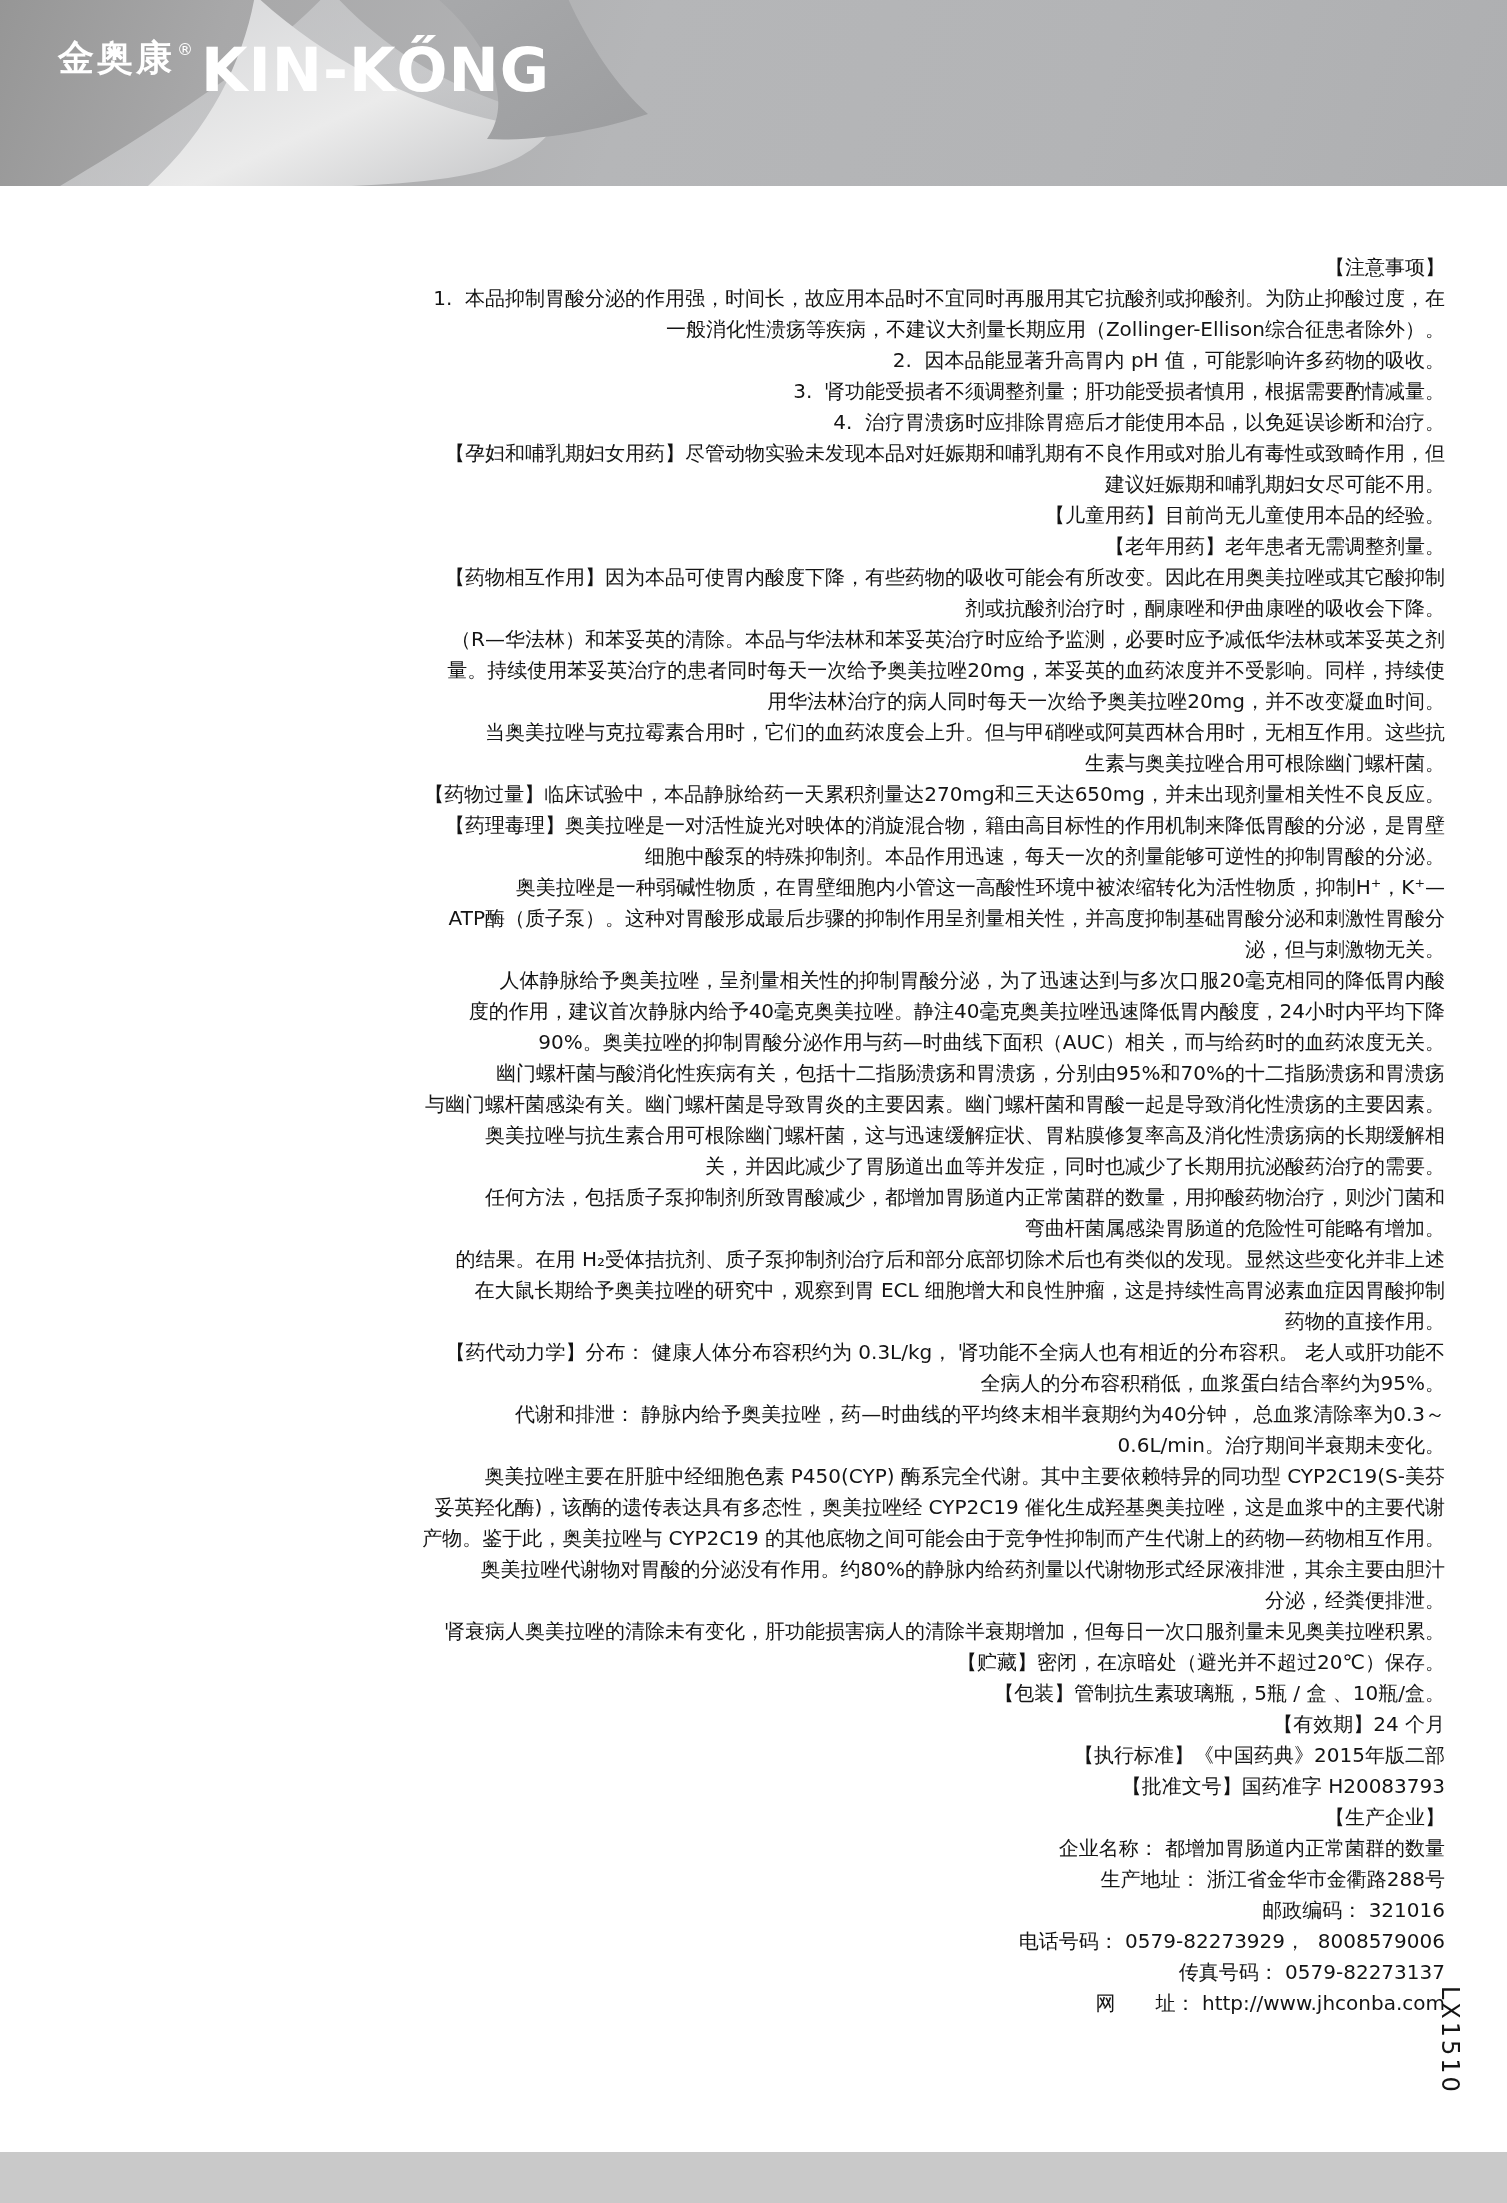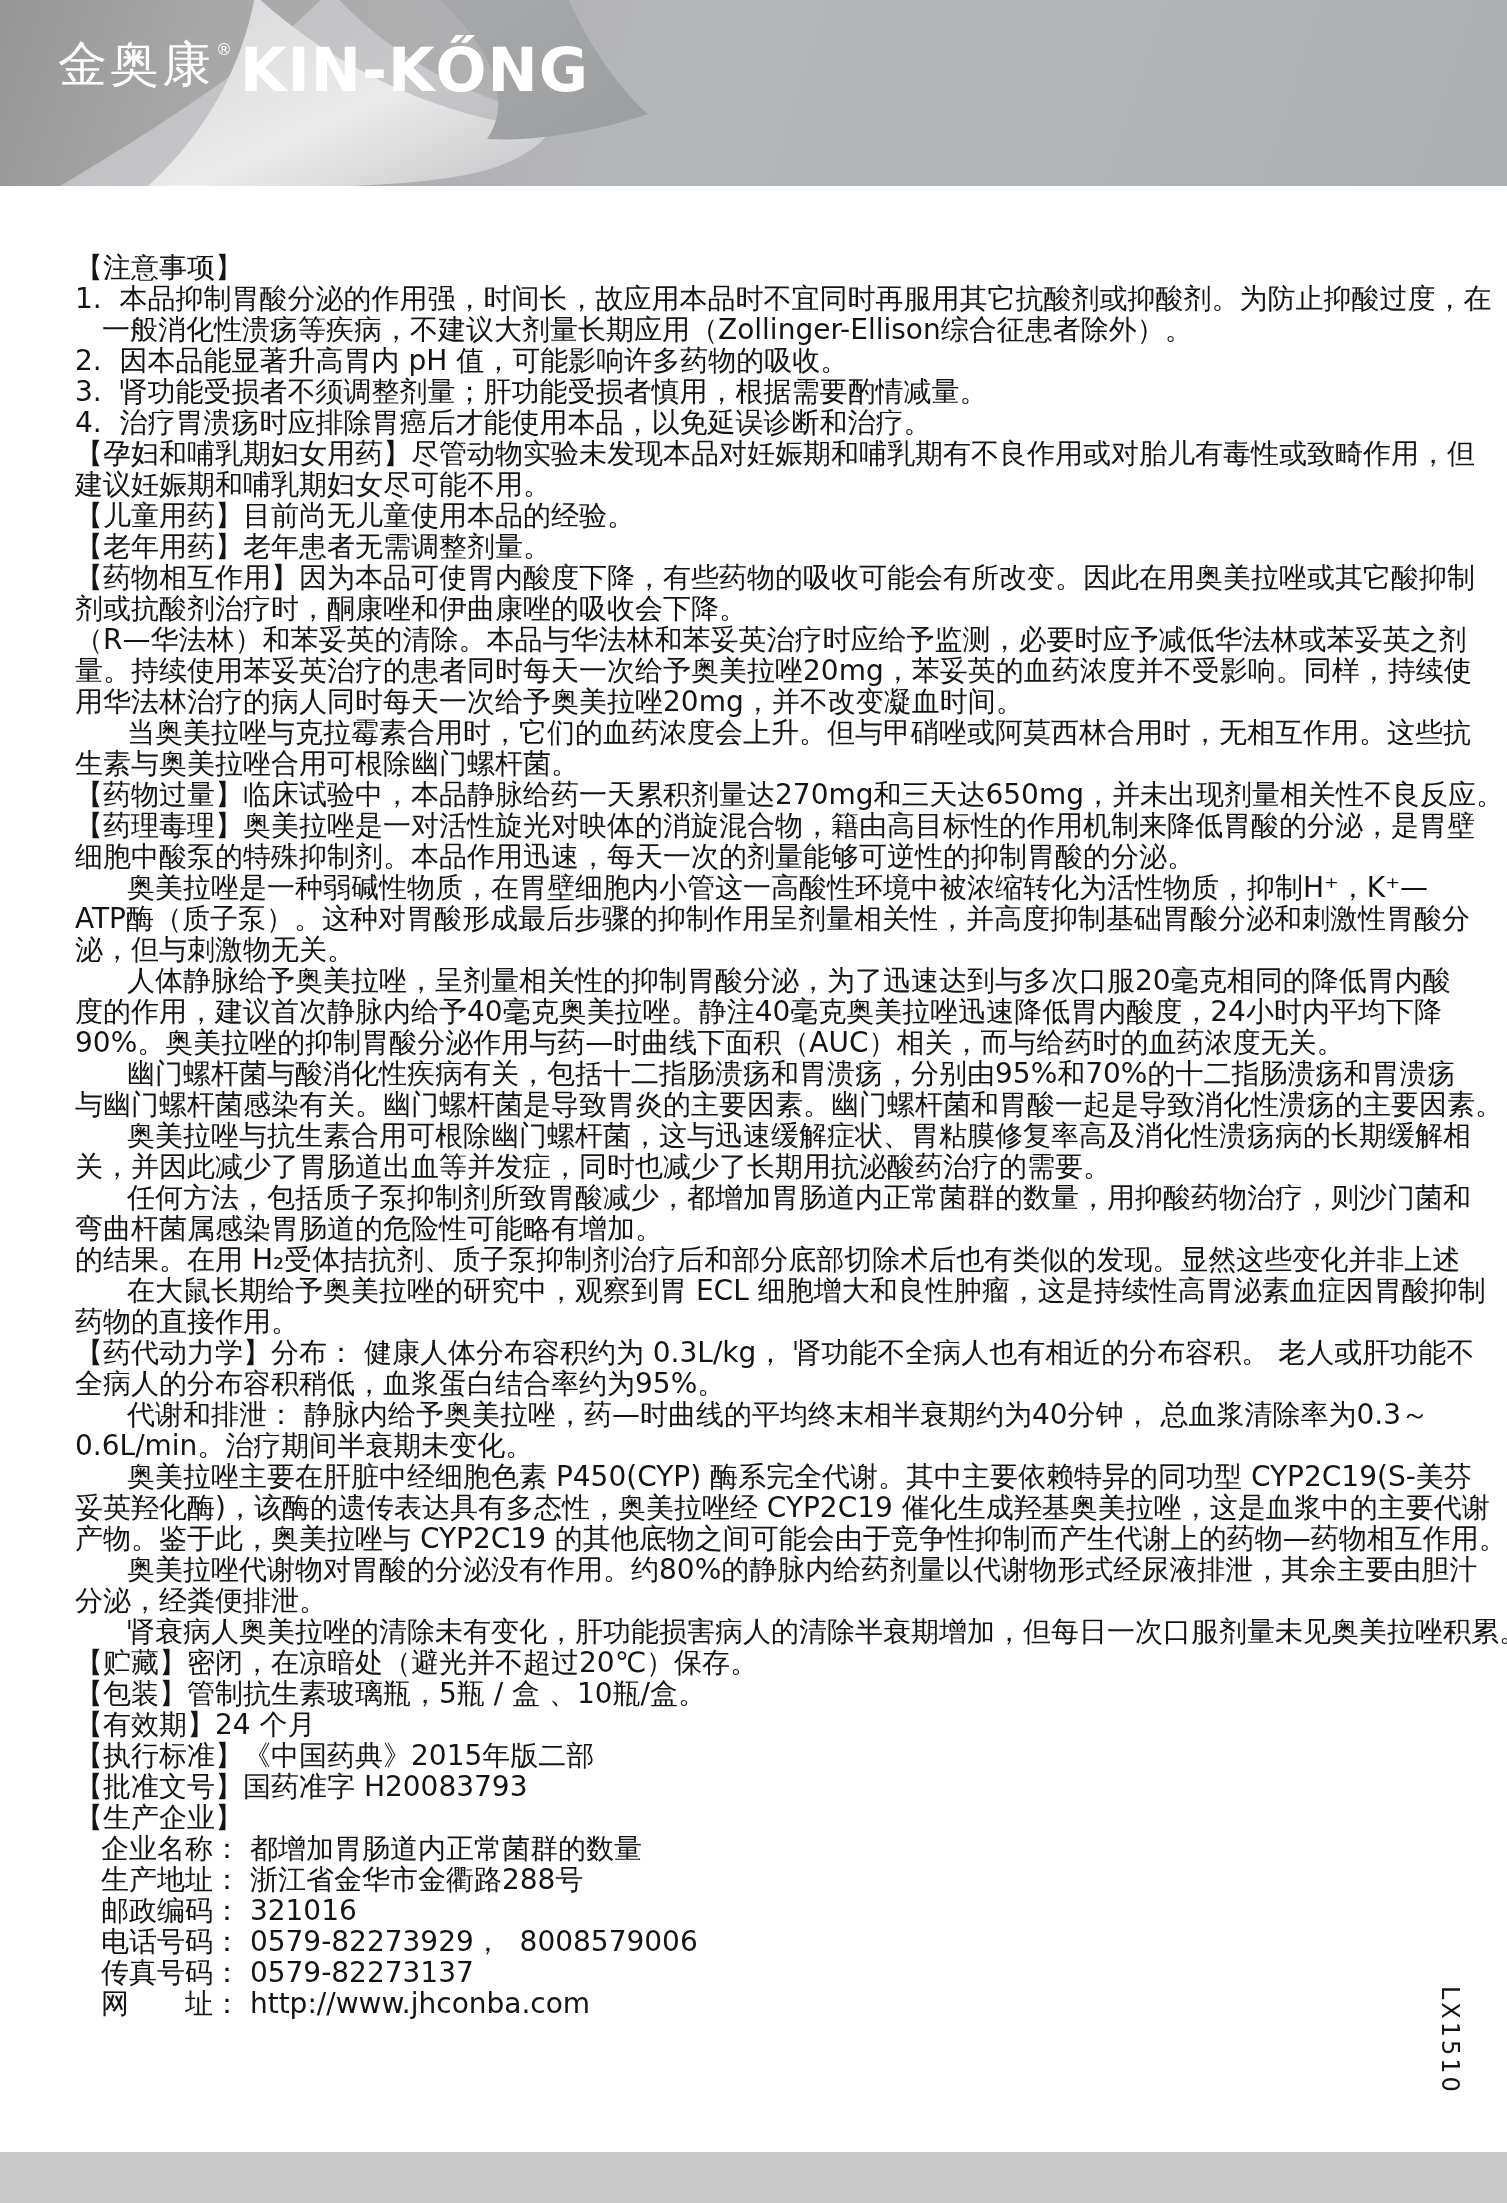--- a/index.html
+++ b/index.html
@@ -11,28 +11,29 @@
   .header {
     position:absolute; top:0; left:0; width:1507px; height:186px;
     background:linear-gradient(108deg,#969696 0%,#a8a8a9 15%,#b5b6b8 42%,#b3b4b6 72%,#aeafb1 100%);
     overflow:hidden;
   }
   .ribbon { position:absolute; top:0; left:0; width:1507px; height:186px; display:block; }
   .logo {
     position:absolute; left:58px; top:40px; display:flex; align-items:flex-start;
     color:#ffffff; white-space:nowrap;
   }
-  .logo-cn { font-size:49px; font-weight:400; letter-spacing:3px; line-height:1; }
+  .logo-cn { font-size:36px; font-weight:700; letter-spacing:3px; line-height:1; }
   .logo-reg { font-size:16px; line-height:1; margin:2px 8px 0 2px; }
   .logo-en { font-size:60px; font-weight:700; letter-spacing:1px; line-height:1; }
   
   .doc { position:absolute; left:75px; top:252px; width:1370px; }
   .line {
-    height:31px; line-height:31px; font-size:28px; white-space:pre;
+    height:31px; line-height:31px; font-size:20px; white-space:pre;
     color:#141414;
+    text-align:right;
   }
   .line.itemcont { padding-left:27px; }
   .line.indent   { padding-left:52px; }
   .line.company  { padding-left:26px; }
   
   .side-code {
     position:absolute; left:1436px; top:1986px;
     writing-mode:vertical-rl; text-orientation:mixed;
     font-size:24px; letter-spacing:3px; color:#151515;
   }

